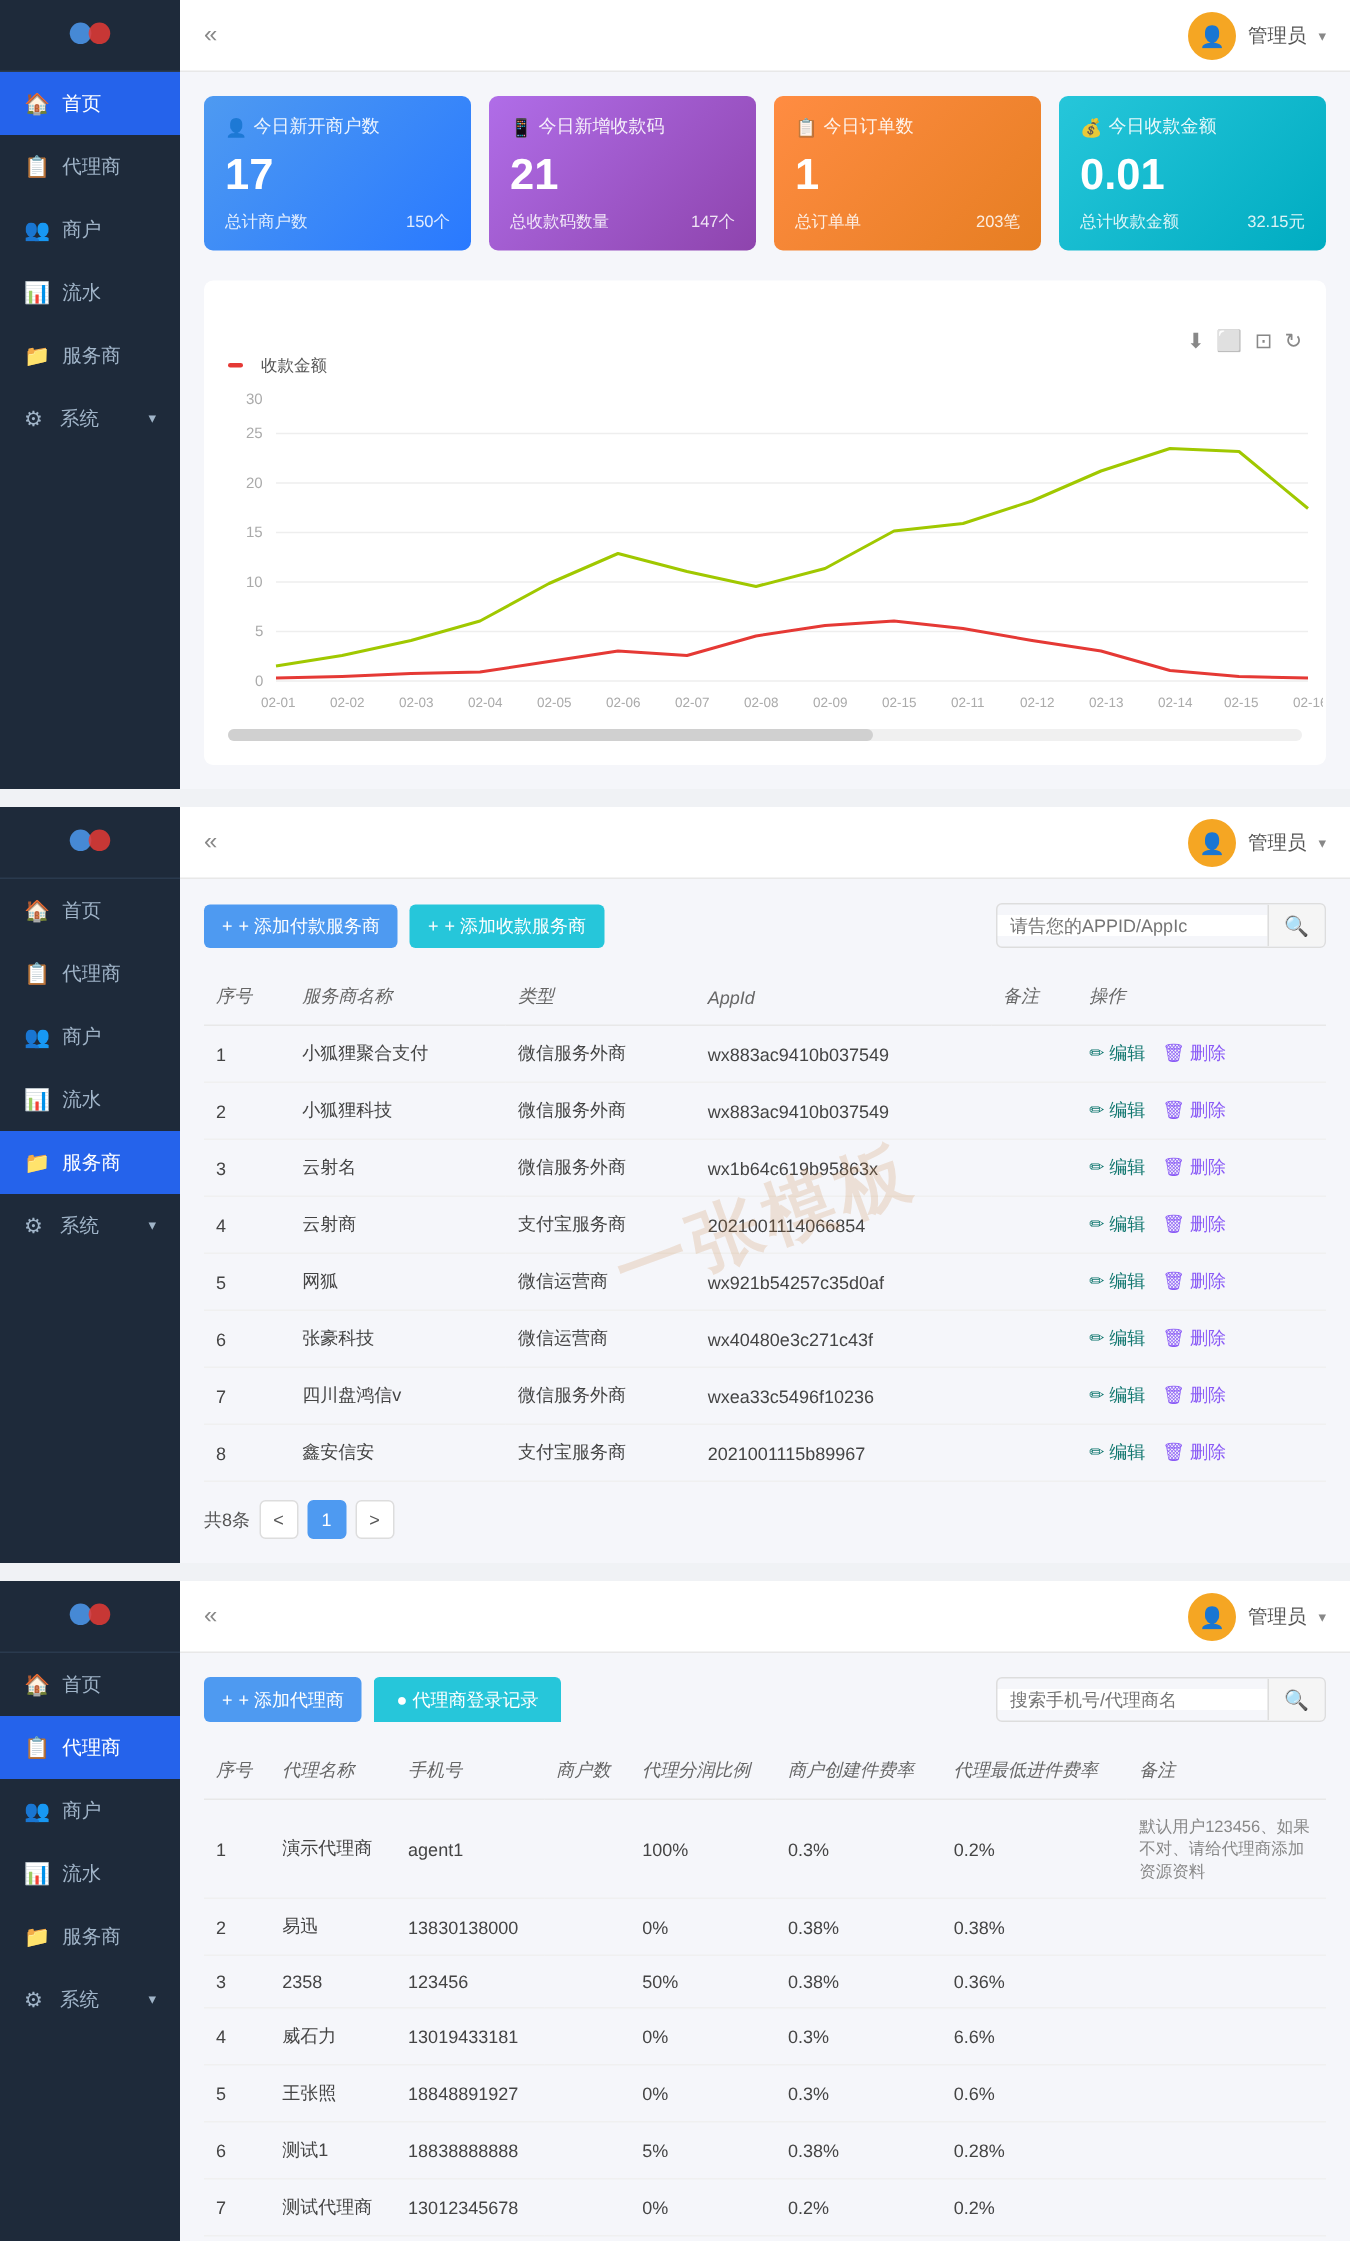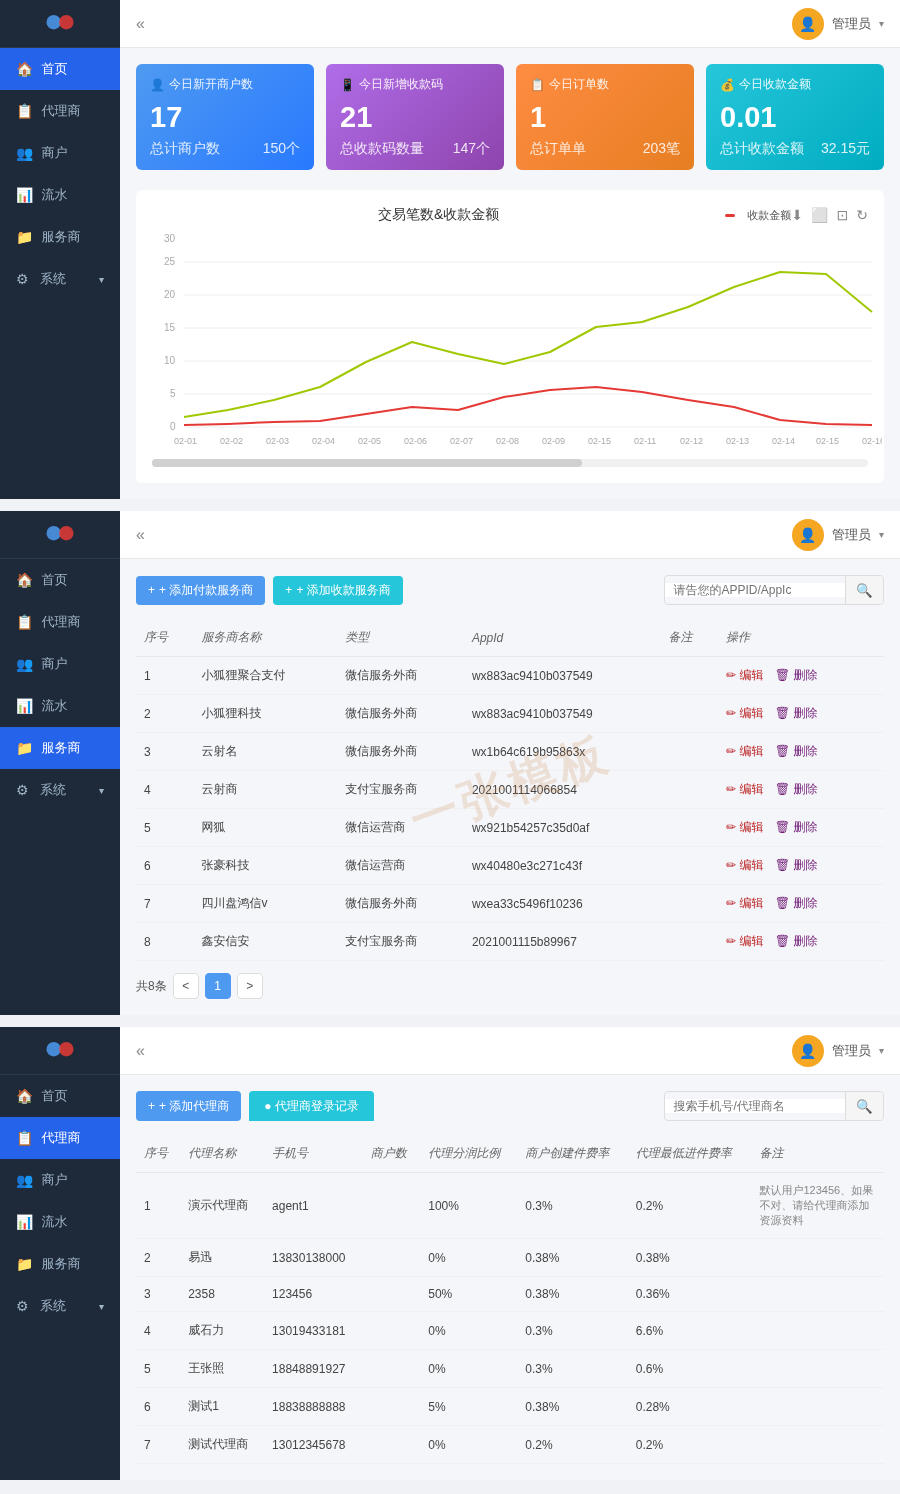--- a/index.html
+++ b/index.html
@@ -89,37 +89,37 @@
       color: #fff;
       position: relative;
       overflow: hidden;
     }
     .stat-card.blue { background: linear-gradient(135deg, #4e9af1, #2979ff); }
     .stat-card.purple { background: linear-gradient(135deg, #b06de8, #8e44ad); }
     .stat-card.orange { background: linear-gradient(135deg, #ff8c42, #e67e22); }
     .stat-card.teal { background: linear-gradient(135deg, #26c6da, #00acc1); }
     .stat-card-title { font-size: 12px; opacity: 0.9; margin-bottom: 8px; display: flex; align-items: center; gap: 4px; }
     .stat-card-value { font-size: 29px; font-weight: bold; margin-bottom: 6px; }
-    .stat-card-sub { font-size: 14px; opacity: 0.85; display: flex; justify-content: space-between; }
+    .stat-card-sub { font-size: 11px; opacity: 0.85; display: flex; justify-content: space-between; }
 
     
     .chart-container {
       background: #fff;
       border-radius: 6px;
       padding: 16px;
       margin-bottom: 0;
     }
     .chart-title-row {
       display: flex;
       align-items: center;
       justify-content: space-between;
       margin-bottom: 8px;
     }
     .chart-title { font-size: 14px; color: #333; font-weight: 500; text-align: center; flex: 1; }
-    .chart-legend { display: flex; align-items: center; gap: 12px; font-size: 11px; color: #555; }
+    .chart-legend { display: flex; align-items: center; gap: 12px; font-size: 11px; color: #555; margin-top: 33px; }
     .legend-dot { width: 10px; height: 3px; border-radius: 2px; display: inline-block; }
     .legend-dot.red { background: #e53935; }
     .chart-actions { display: flex; gap: 8px; font-size: 14px; color: #888; }
 
     
     .toolbar-row {
       display: flex;
       align-items: center;
       justify-content: space-between;
       margin-bottom: 14px;
@@ -185,22 +185,22 @@
       font-weight: 500;
       border-bottom: 1px solid #e8e8e8;
       font-style: italic;
     }
     .data-table td {
       padding: 10px 8px;
       border-bottom: 1px solid #f0f0f0;
       color: #444;
       vertical-align: middle;
     }
-    .action-link { color: #b91c1c; cursor: pointer; font-size: 12px; margin-right: 8px; }
-    .action-link.red { color: #701a75; }
+    .action-link { color: #0f766e; cursor: pointer; font-size: 12px; margin-right: 8px; }
+    .action-link.red { color: #8b5cf6; }
     .pagination {
       display: flex;
       align-items: center;
       margin-top: 12px;
       gap: 6px;
       font-size: 12px;
       color: #555;
     }
     .page-btn {
       width: 26px; height: 26px;
@@ -342,21 +342,20 @@
           <div class="stat-card-value">0.01</div>
           <div class="stat-card-sub">
             <span>总计收款金额</span>
             <span>32.15元</span>
           </div>
         </div>
       </div>
 
       <div class="chart-container">
         <div class="chart-title-row">
-          <div class="chart-title">交易笔数&amp;收款金额</div>
           <div class="chart-legend">
             <span class="legend-dot red"></span>
             <span>收款金额</span>
           </div>
           <div class="chart-actions">
             <span>⬇</span>
             <span>⬜</span>
             <span>⊡</span>
             <span>↻</span>
           </div>

